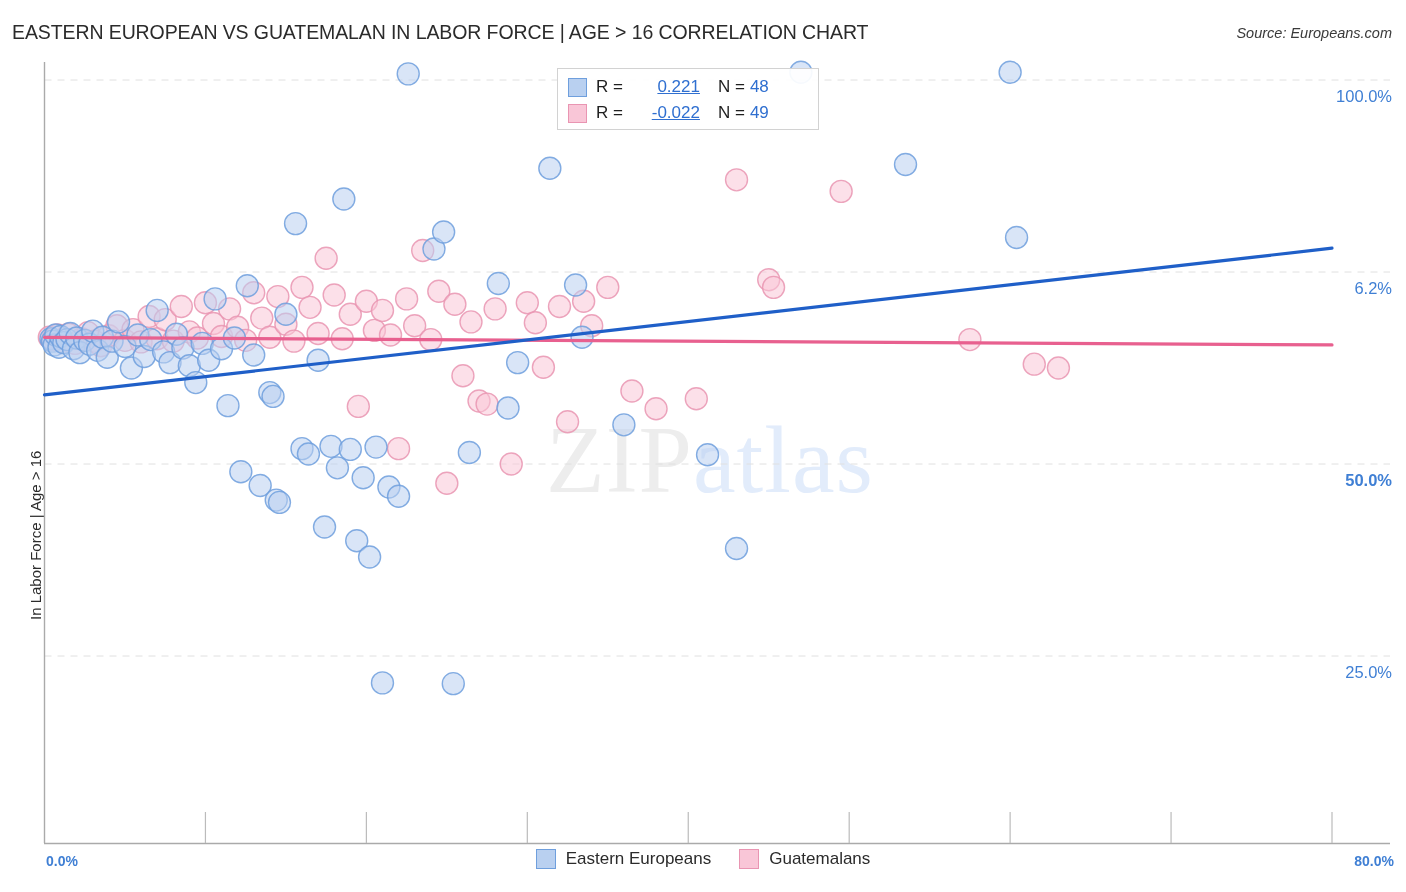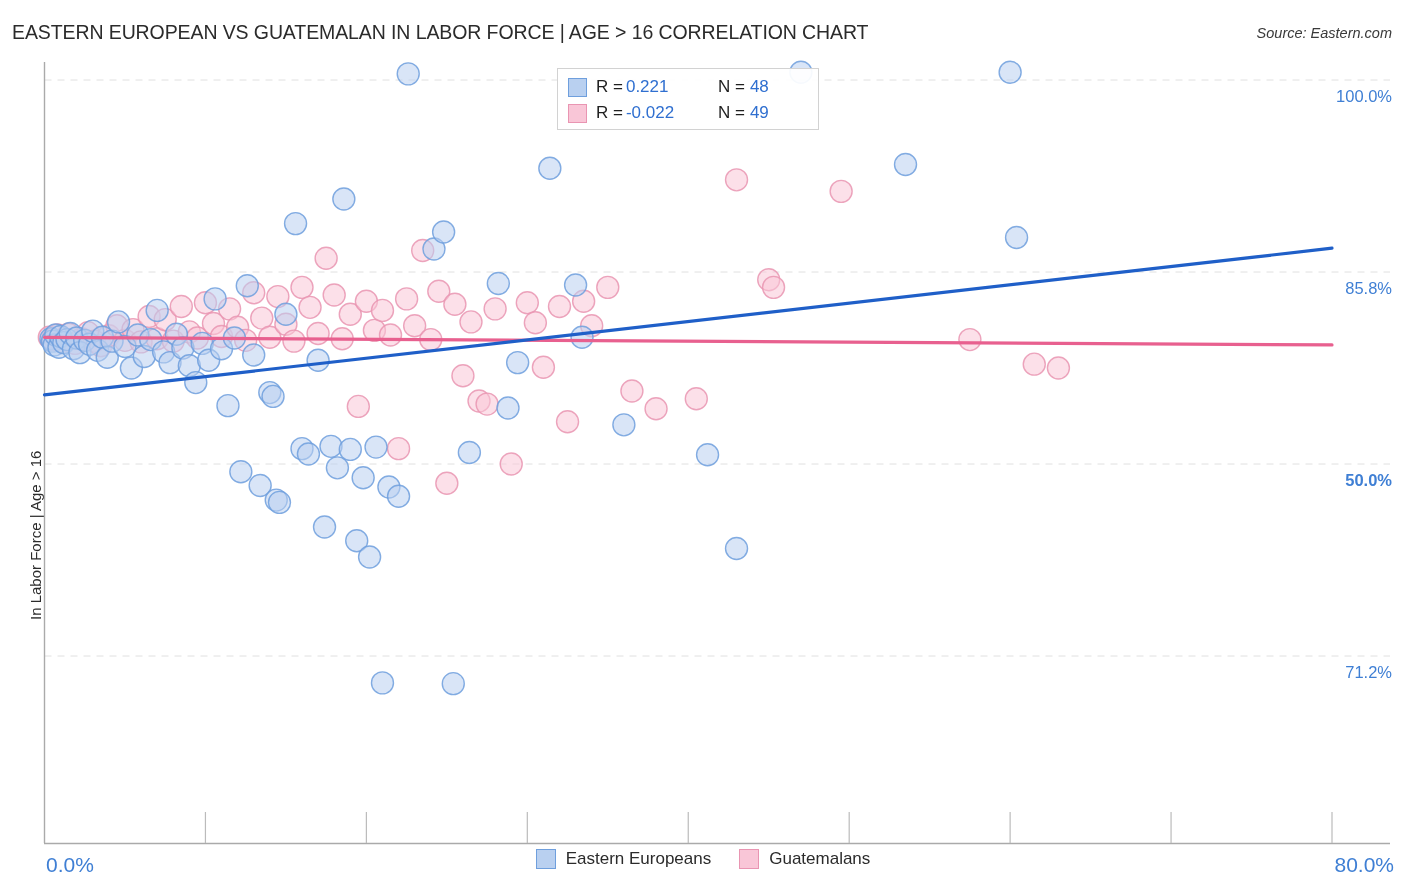--- a/index.html
+++ b/index.html
@@ -55,23 +55,24 @@
     right: 14px;
     font-size: 16.5px;
     color: #3f7fd4;
     white-space: nowrap;
     text-align: center;
     margin-left: 20px;
   }
   .xtick {
     position: absolute;
     top: 853px;
-    font-size: 21px;
+    font-size: 14px;
     color: #3f7fd4;
     white-space: nowrap;
+    font-weight: bold;
   }
   #xtick-min { left: 46px; }
   #xtick-max { right: 12px; }
   .stats-box {
     position: absolute;
     left: 557px; top: 68px;
     width: 262px; height: 62px;
     background: rgba(255,255,255,0.93);
     border: 1px solid #d2d2d2;
     box-sizing: border-box;
@@ -87,21 +88,21 @@
   .sw {
     width: 19px; height: 19px;
     box-sizing: border-box;
     margin-right: 9px;
     flex: 0 0 auto;
   }
   .sw-blue { background: #b9d0f0; border: 1.5px solid #6f9fdd; }
   .sw-pink { background: #f9c6d7; border: 1.5px solid #e995b2; }
   .lbl-r { color: #1f1f1f; margin-right: 3px; }
   .val { color: #2f6fd0; font-weight: 400; }
-  .val-r { width: 74px; display: inline-block; }
+  .val-r { width: 74px; text-align: right; display: inline-block; text-decoration: underline; }
   .lbl-n { color: #1f1f1f; margin-left: 18px; margin-right: 5px; }
   .bottom-legend {
     position: absolute;
     left: 0; top: 849px;
     width: 1406px;
     display: flex;
     justify-content: center;
     align-items: center;
     gap: 28px;
   }
@@ -128,22 +129,25 @@
   }
   .wm-zip { color: #ededed; }
   .wm-atlas { color: #e2ecfb; }
 </style>
 </head>
 <body>
 
 <div id="chart-root">
 
   <div class="title">EASTERN EUROPEAN VS GUATEMALAN IN LABOR FORCE | AGE &gt; 16 CORRELATION CHART</div>
-  <div class="source">Source: Eastern.com</div>
-
+  <div class="source">Source: Europeans.com</div>
+
+  <div class="watermark">
+    <span class="wm-zip">ZIP</span><span class="wm-atlas">atlas</span>
+  </div>
 
   <div class="ylabel-pos">
     <div class="ylabel">In Labor Force | Age &gt; 16</div>
   </div>
 
   <svg id="plot-svg" width="1406" height="892">
     <g id="gridlines">
         <line x1="44.5" y1="80" x2="1390" y2="80" stroke="#e0e0e0" stroke-width="1" stroke-dasharray="7 6"></line>
         <line x1="44.5" y1="272" x2="1390" y2="272" stroke="#e0e0e0" stroke-width="1" stroke-dasharray="7 6"></line>
         <line x1="44.5" y1="464" x2="1390" y2="464" stroke="#e0e0e0" stroke-width="1" stroke-dasharray="7 6"></line>
@@ -327,23 +331,23 @@
         <circle cx="1016.56" cy="237.44" r="11" fill="#b9d0f0" fill-opacity="0.55" stroke="#6f9fdd" stroke-width="1.4" stroke-opacity="0.85"></circle>
       </g>
     <g id="trendlines">
         <line x1="44.5" y1="337.28" x2="1332" y2="344.96" stroke="#e8608f" stroke-width="3.2" stroke-linecap="round"></line>
         <line x1="44.5" y1="394.88" x2="1332" y2="248.19200000000004" stroke="#1f5fc8" stroke-width="3.2" stroke-linecap="round"></line>
       </g>
   </svg>
 
   <div id="ytick-container">
       <div class="ytick" style="top: 87px;">100.0%</div>
-      <div class="ytick" style="top: 279px;">85.8%</div>
+      <div class="ytick" style="top: 279px;">6.2%</div>
       <div class="ytick" style="top: 471px; font-weight: bold;">50.0%</div>
-      <div class="ytick" style="top: 663px;">71.2%</div>
+      <div class="ytick" style="top: 663px;">25.0%</div>
     </div>
 
   <div class="xtick" id="xtick-min">0.0%</div>
   <div class="xtick" id="xtick-max">80.0%</div>
 
   <div class="stats-box">
     <div class="stats-row">
       <span class="sw sw-blue"></span>
       <span class="lbl-r">R =</span>
       <span class="val val-r">0.221</span>

